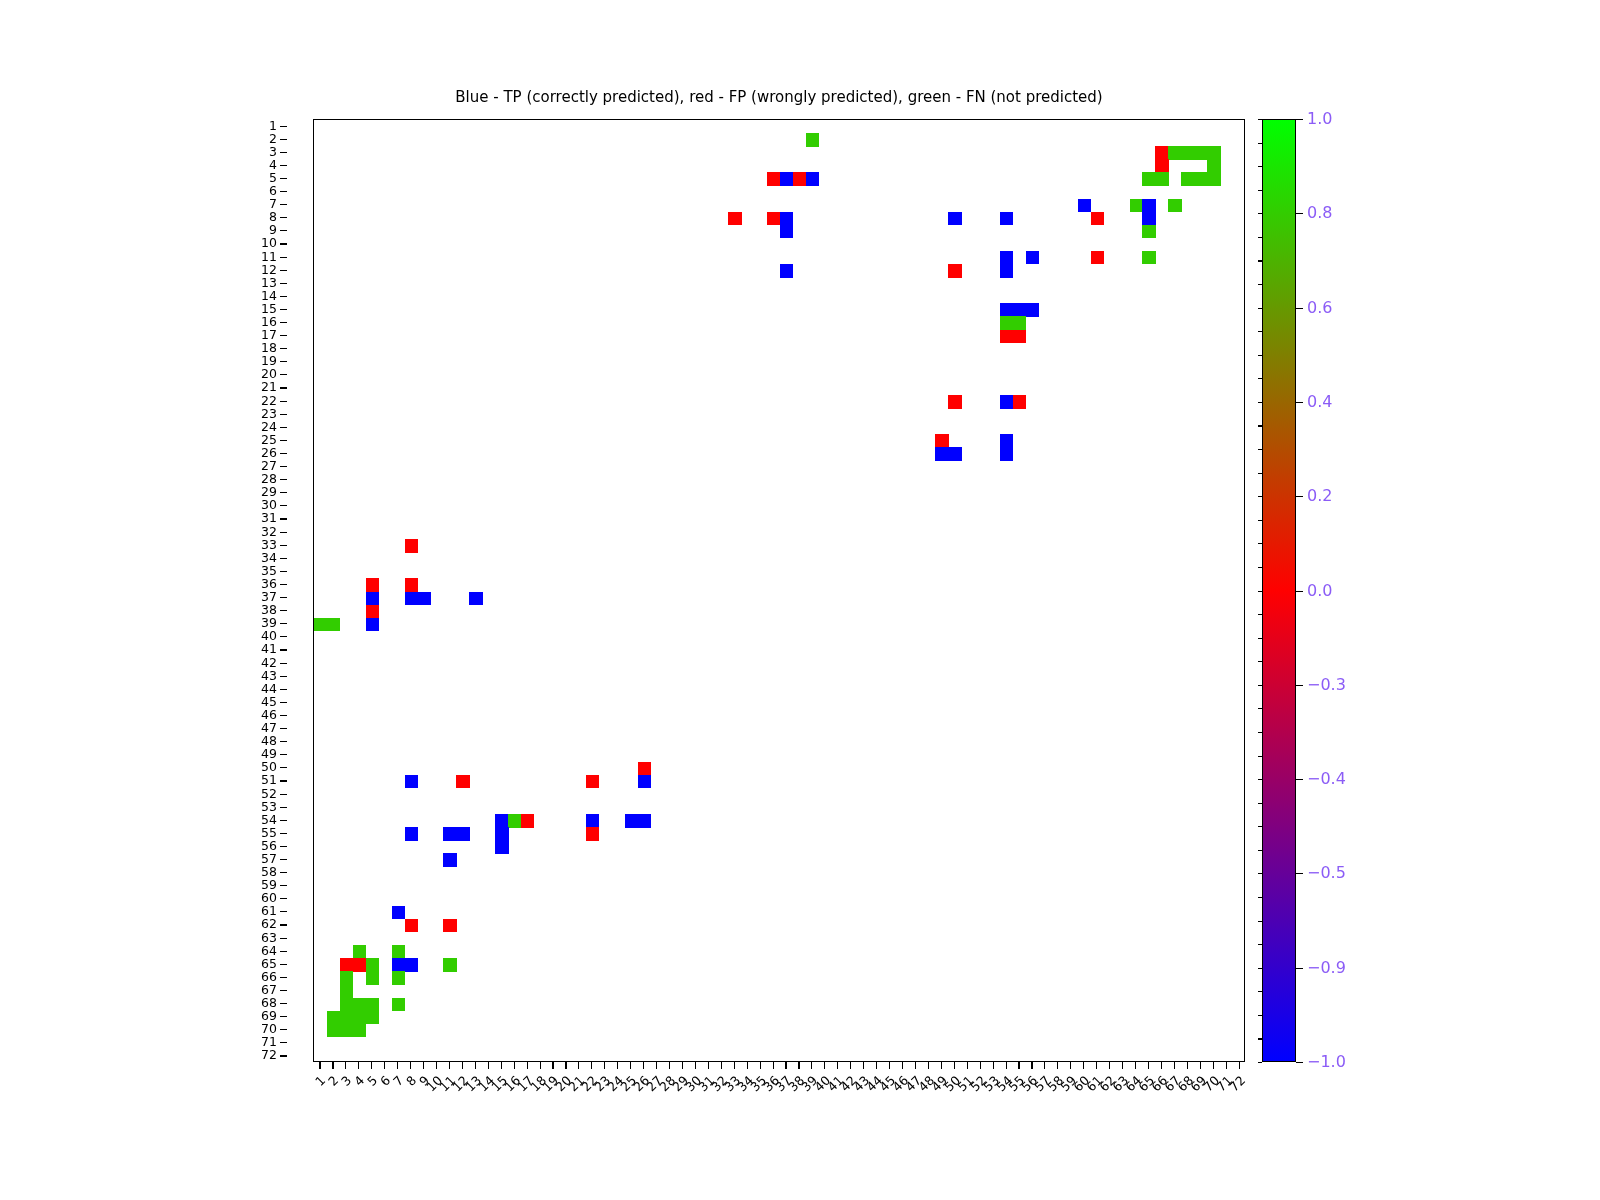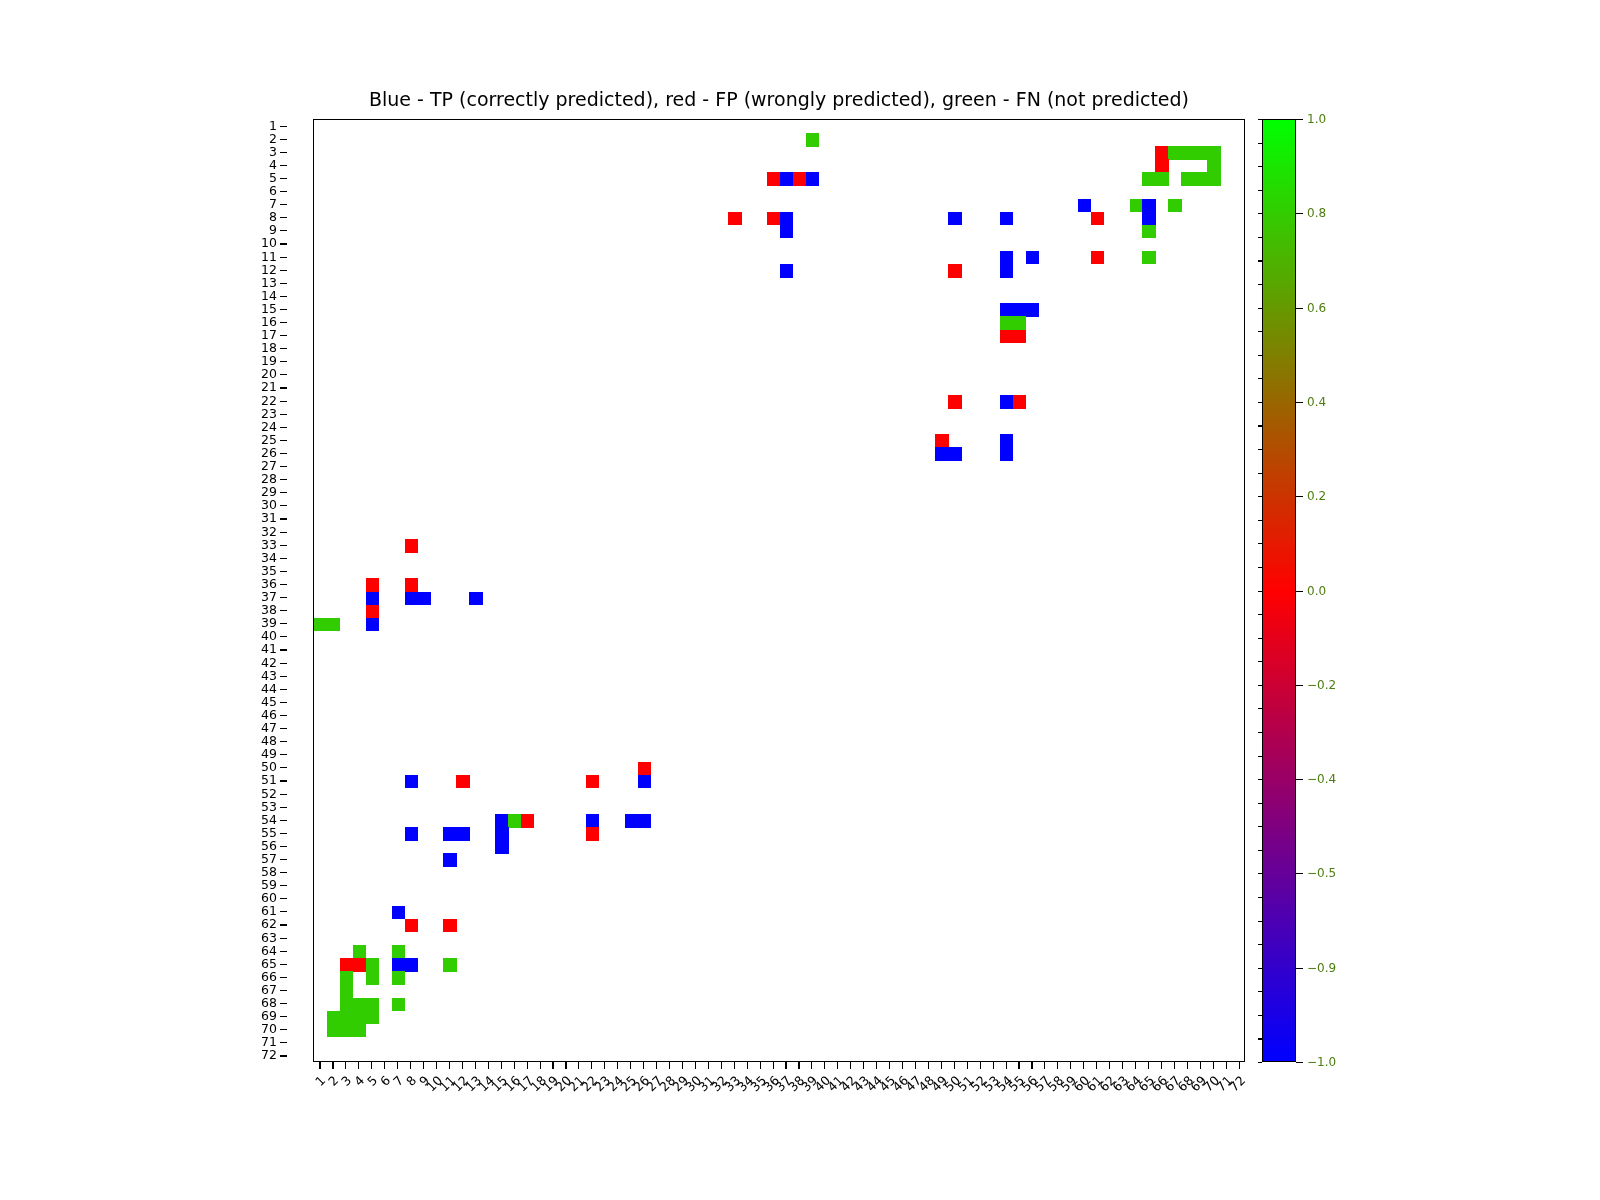--- a/index.html
+++ b/index.html
@@ -28,21 +28,21 @@
     color: #000;
     line-height: 23px;
     white-space: pre;
   }
   #axes-title {
     position: absolute;
     left: 313px;
     top: 88px;
     width: 932px;
     text-align: center;
-    font-size: 19px;
+    font-size: 15px;
     color: #000;
     white-space: pre;
   }
 
   
   #plot-frame {
     position: absolute;
     left: 313px;
     top: 119px;
     width: 932px;
@@ -140,22 +140,22 @@
   .cbar-major-mark {
     position: absolute;
     left: 0px;
     width: 7px;
     height: 1.1px;
     background: #000;
   }
   .cbar-label {
     position: absolute;
     left: 11px;
-    font-size: 12px;
-    color: #4d7c0f;
+    font-size: 16px;
+    color: #8b5cf6;
     transform: translateY(-50%);
     white-space: pre;
     line-height: 16.5px;
     text-align: center;
   }
   .cbar-inner-minor {
     position: absolute;
     right: 0px;
     width: 4px;
     height: 1.1px;
@@ -635,21 +635,21 @@
     <div class="cbar-label" style="top: 94.3px;">0.8</div>
     <div class="cbar-major-mark" style="top: 188.6px;"></div>
     <div class="cbar-label" style="top: 188.6px;">0.6</div>
     <div class="cbar-major-mark" style="top: 282.9px;"></div>
     <div class="cbar-label" style="top: 282.9px;">0.4</div>
     <div class="cbar-major-mark" style="top: 377.2px;"></div>
     <div class="cbar-label" style="top: 377.2px;">0.2</div>
     <div class="cbar-major-mark" style="top: 471.5px;"></div>
     <div class="cbar-label" style="top: 471.5px;">0.0</div>
     <div class="cbar-major-mark" style="top: 565.8px;"></div>
-    <div class="cbar-label" style="top: 565.8px;">−0.2</div>
+    <div class="cbar-label" style="top: 565.8px;">−0.3</div>
     <div class="cbar-major-mark" style="top: 660.1px;"></div>
     <div class="cbar-label" style="top: 660.1px;">−0.4</div>
     <div class="cbar-major-mark" style="top: 754.4px;"></div>
     <div class="cbar-label" style="top: 754.4px;">−0.5</div>
     <div class="cbar-major-mark" style="top: 848.7px;"></div>
     <div class="cbar-label" style="top: 848.7px;">−0.9</div>
     <div class="cbar-major-mark" style="top: 943px;"></div>
     <div class="cbar-label" style="top: 943px;">−1.0</div>
   </div>
 

